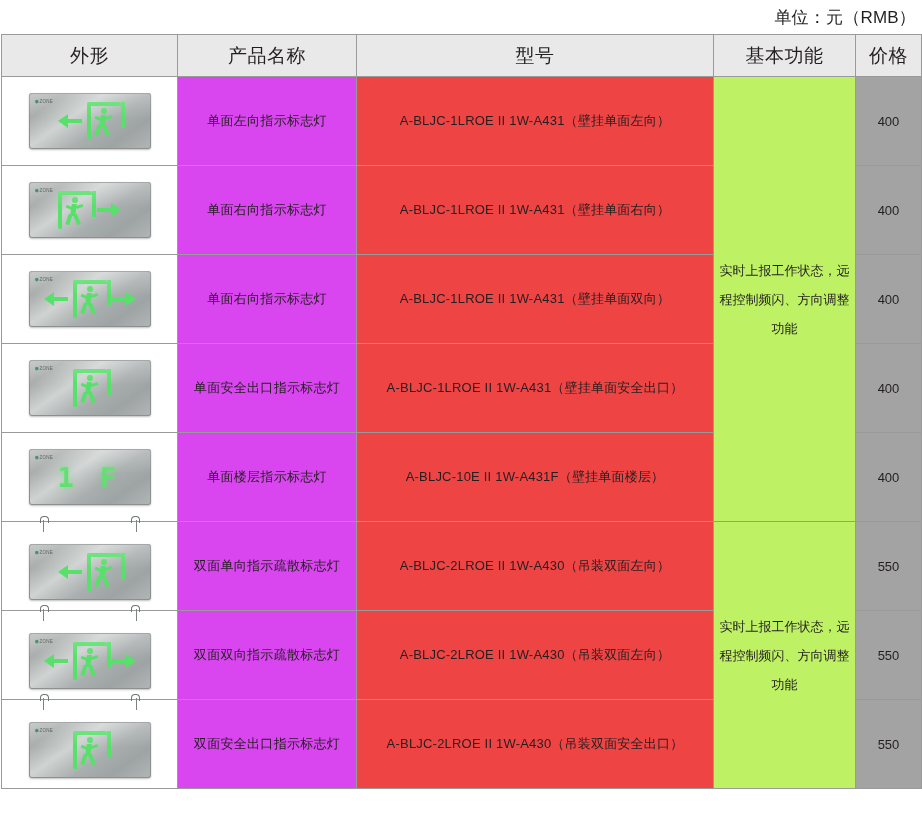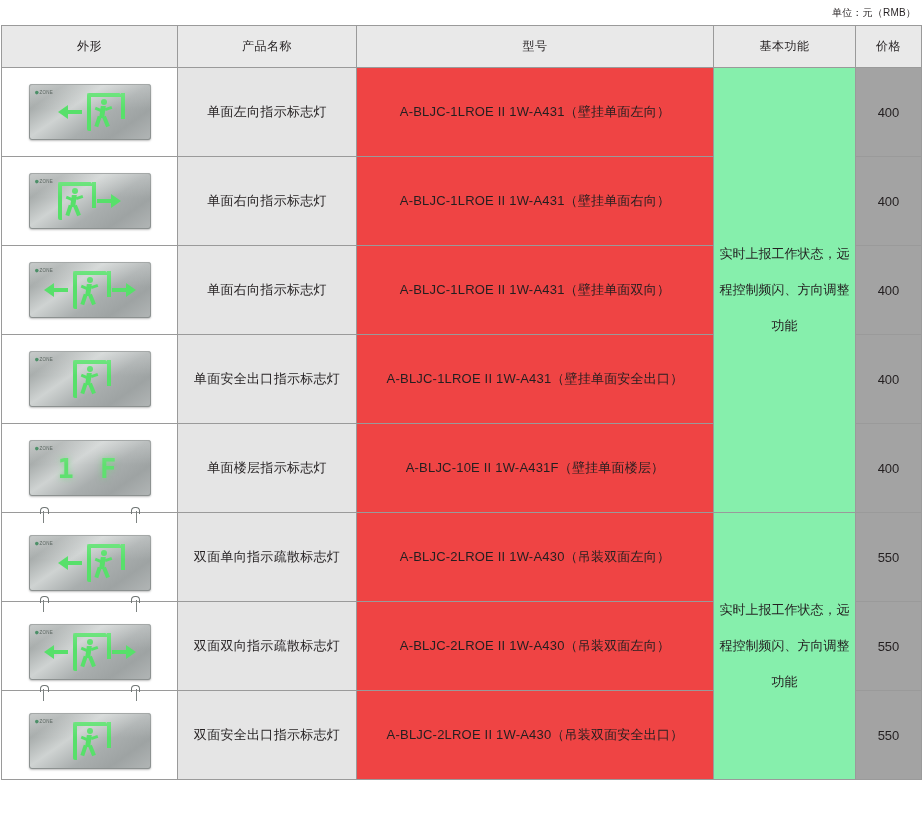--- a/index.html
+++ b/index.html
@@ -15,21 +15,21 @@
     -webkit-font-smoothing: antialiased;
   }
   #page {
     position: relative;
     width: 922px;
     height: 826px;
     box-sizing: border-box;
   }
   .unit-line {
     text-align: right;
-    font-size: 10px;
+    font-size: 17px;
     color: #231f20;
     padding: 6px 6px 5px 0;
     letter-spacing: 0.2px;
   }
   table.price-table {
     border-collapse: collapse;
     width: 920px;
     margin: 0 1px;
     table-layout: fixed;
   }
@@ -39,47 +39,47 @@
     text-align: center;
     vertical-align: middle;
     font-size: 13px;
     font-weight: normal;
     color: #231f20;
     padding: 0;
   }
   table.price-table thead th {
     background: #e9e9e9;
     height: 41px;
-    font-size: 12px;
+    font-size: 19px;
     letter-spacing: 0.5px;
   }
   col.c-shape  { width: 176px; }
   col.c-name   { width: 179px; }
   col.c-model  { width: 357px; }
   col.c-func   { width: 142px; }
   col.c-price  { width: 66px; }
 
   td.cell-shape {
     background: #ffffff;
     height: 88px;
   }
   td.cell-name {
-    background: #e5e5e5;
+    background: #d946ef;
     font-size: 13px;
     letter-spacing: 0.3px;
   }
   td.cell-model {
     background: #ef4444;
     font-size: 12.5px;
     letter-spacing: 0.2px;
   }
   td.cell-func {
-    background: #86efac;
+    background: #bef264;
     font-size: 12.5px;
-    line-height: 36px;
+    line-height: 29px;
     padding: 0 10px;
     text-align: left;
   }
   td.cell-price {
     background: #a3a3a3;
     font-size: 12.5px;
   }
 
   
   .sign-wrap {

